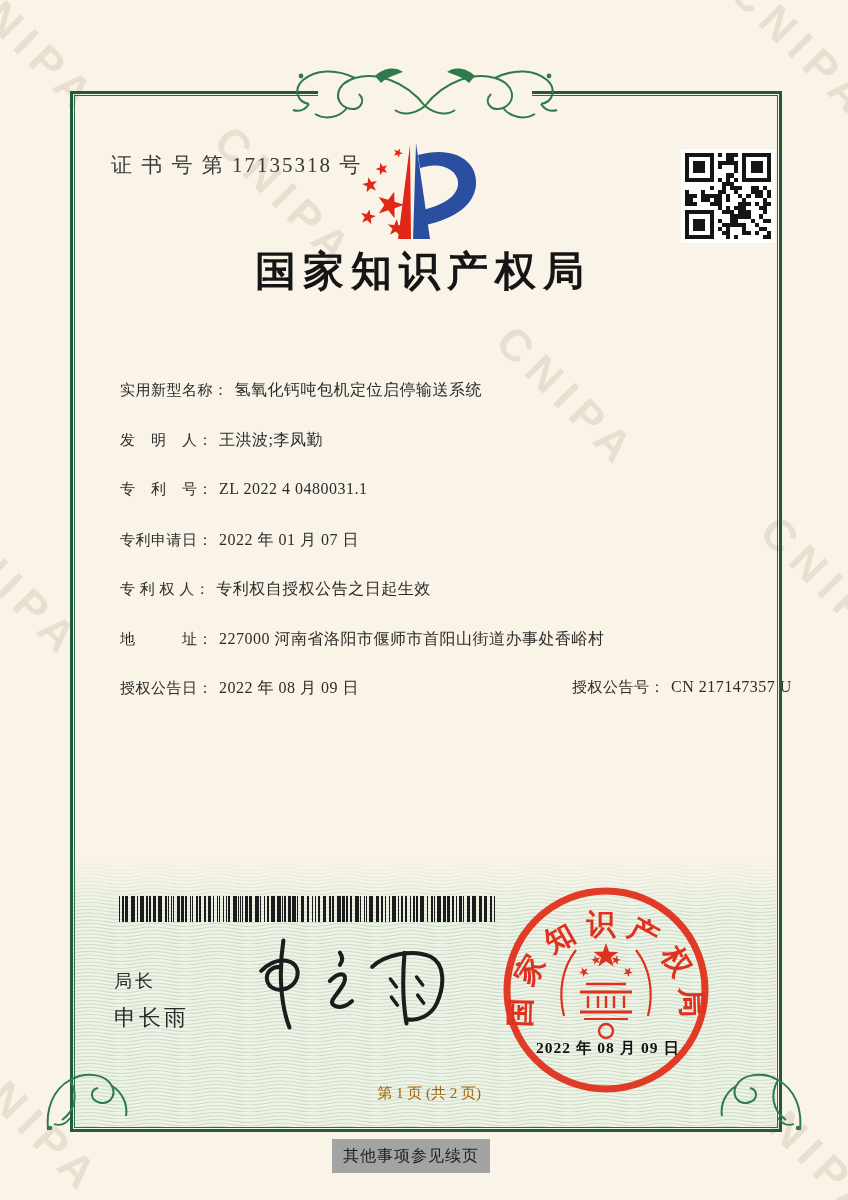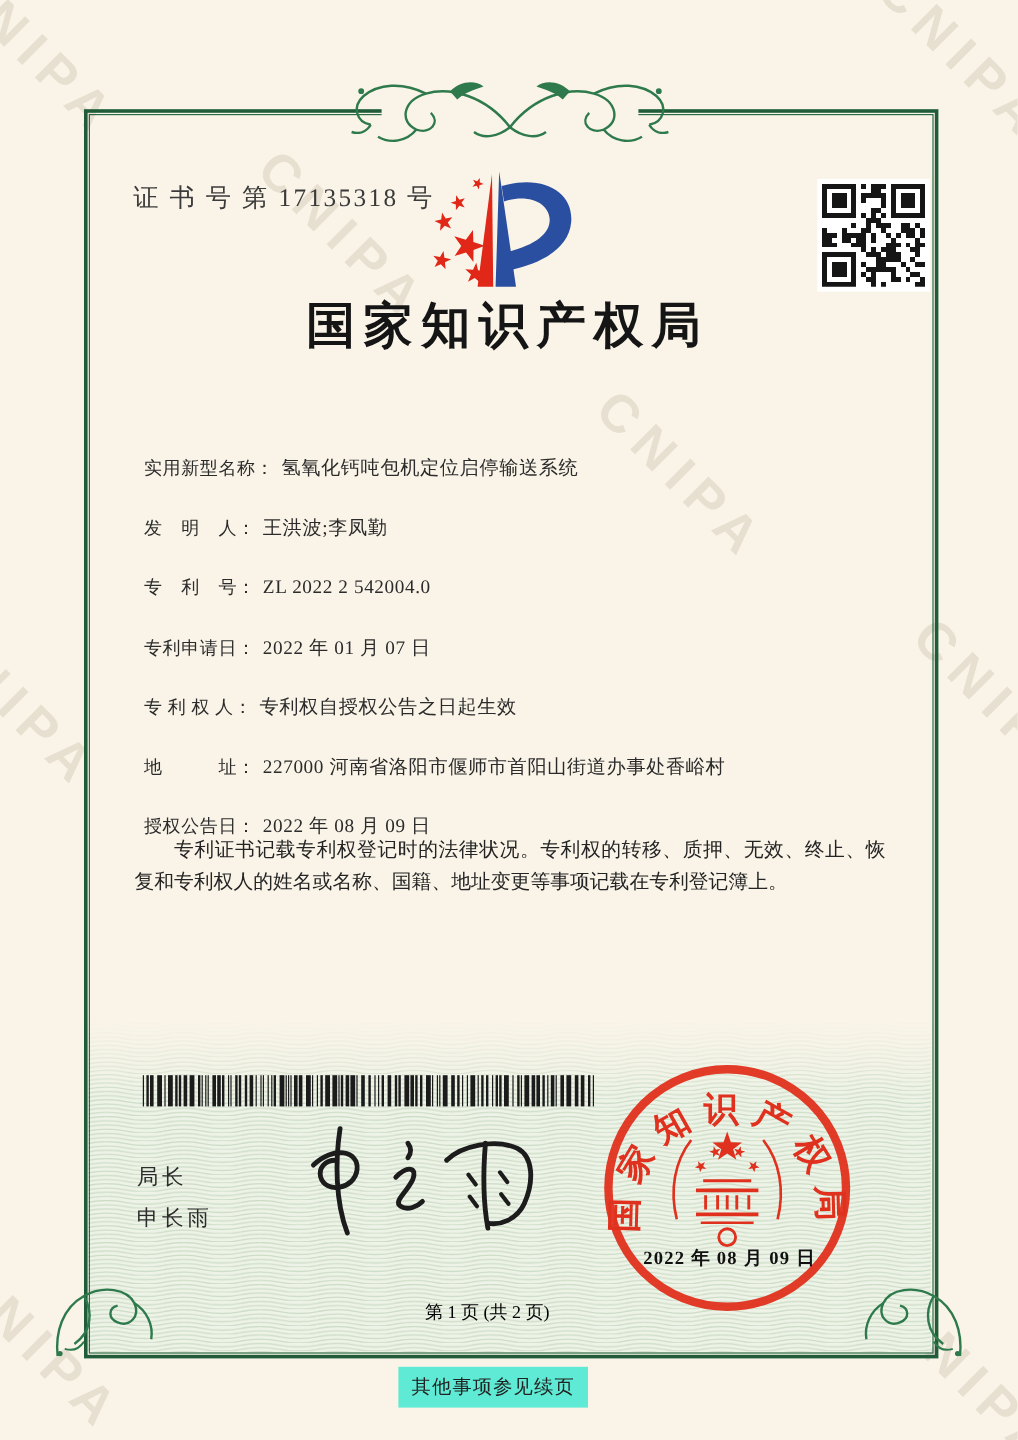--- a/index.html
+++ b/index.html
@@ -37,29 +37,29 @@
   #grant-no{position:absolute;left:452px;top:0;}
   
   #body-text{left:112px;top:694px;width:626px;font-size:16.5px;line-height:27px;
              text-align:justify;color:#242424;z-index:3;}
   #body-text p{margin:0;text-indent:2em;}
   
   #barcode{left:119px;top:896px;width:383px;height:26px;display:flex;align-items:stretch;z-index:3;}
   #barcode i{display:block;height:100%;background:#1b1b1b;flex:0 0 auto;}
   
   #signer-title{left:114px;top:969px;font-size:18px;letter-spacing:3px;z-index:3;}
-  #signer-name{left:114px;top:1003px;font-size:18px;letter-spacing:3px;z-index:3;}
+  #signer-name{left:114px;top:1003px;font-size:22px;letter-spacing:3px;z-index:3;}
   #signature{left:243px;top:926px;width:212px;height:112px;z-index:3;}
   
   #seal{left:500px;top:884px;width:212px;height:212px;z-index:4;}
   #seal-date{left:518px;top:1038px;width:180px;text-align:center;font-size:15.5px;
              letter-spacing:1px;color:#111;z-index:5;font-weight:bold;}
   
-  #page-footer{left:331px;top:1084px;width:150px;text-align:center;font-size:15px;z-index:4;color:#000000;}
-  #cont-note{left:332px;top:1139px;width:158px;height:34px;background:#5eead4;z-index:3;
+  #page-footer{left:331px;top:1084px;width:150px;text-align:right;font-size:15px;z-index:4;color:#a16207;}
+  #cont-note{left:332px;top:1139px;width:158px;height:34px;background:#a3a3a3;z-index:3;
              display:flex;align-items:center;justify-content:center;font-size:16px;color:#222;
              letter-spacing:1px;}
 </style>
 </head>
 <body>
 
 <span class="wm" style="left:-62px;top:18px">CNIPA</span>
 <span class="wm" style="left:712px;top:22px">CNIPA</span>
 <span class="wm" style="left:196px;top:172px">CNIPA</span>
 <span class="wm" style="left:478px;top:372px">CNIPA</span>
@@ -329,37 +329,39 @@
 
 <div id="title" class="abs">国家知识产权局</div>
 
 <div class="row" style="top:356px">
   <span class="lbl">实用新型名称：</span><span class="val">氢氧化钙吨包机定位启停输送系统</span>
 </div>
 <div class="row" style="top:406px">
   <span class="lbl">发　明　人：</span><span class="val">王洪波;李凤勤</span>
 </div>
 <div class="row" style="top:456px">
-  <span class="lbl">专　利　号：</span><span class="val">ZL 2022 2 542004.0</span>
+  <span class="lbl">专　利　号：</span><span class="val">ZL 2022 4 0480031.1</span>
 </div>
 <div class="row" style="top:506px">
   <span class="lbl">专利申请日：</span><span class="val">2022 年 01 月 07 日</span>
 </div>
 <div class="row" style="top:555px">
   <span class="lbl">专 利 权 人：</span><span class="val">专利权自授权公告之日起生效</span>
 </div>
 <div class="row" style="top:605px">
   <span class="lbl">地　　　址：</span><span class="val">227000 河南省洛阳市偃师市首阳山街道办事处香峪村</span>
 </div>
 <div class="row" style="top:654px;right:70px">
   <span class="lbl">授权公告日：</span><span class="val">2022 年 08 月 09 日</span>
+  <span id="grant-no">
+    <span class="lbl">授权公告号：</span><span class="val">CN 217147357 U</span>
+  </span>
 </div>
 
 <div id="body-text" class="abs">
-  <p>专利证书记载专利权登记时的法律状况。专利权的转移、质押、无效、终止、恢复和专利权人的姓名或名称、国籍、地址变更等事项记载在专利登记簿上。</p>
 </div>
 
 <div id="barcode" class="abs">
     <i style="width:1px;margin-right:2px"></i>
     <i style="width:2px;margin-right:1px"></i>
     <i style="width:3px;margin-right:3px"></i>
     <i style="width:4px;margin-right:2px"></i>
     <i style="width:1px;margin-right:2px"></i>
     <i style="width:4px;margin-right:2px"></i>
     <i style="width:2px;margin-right:1px"></i>

